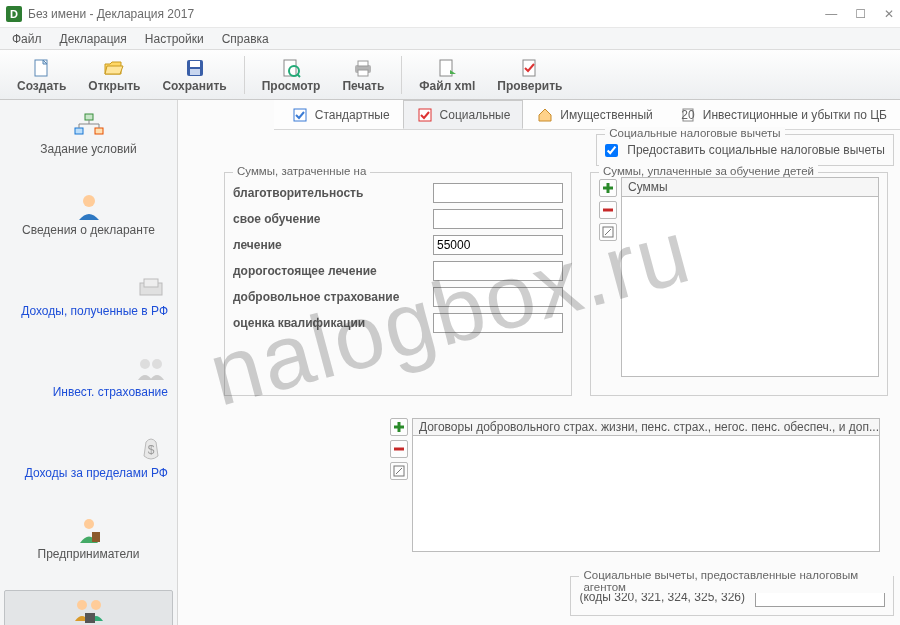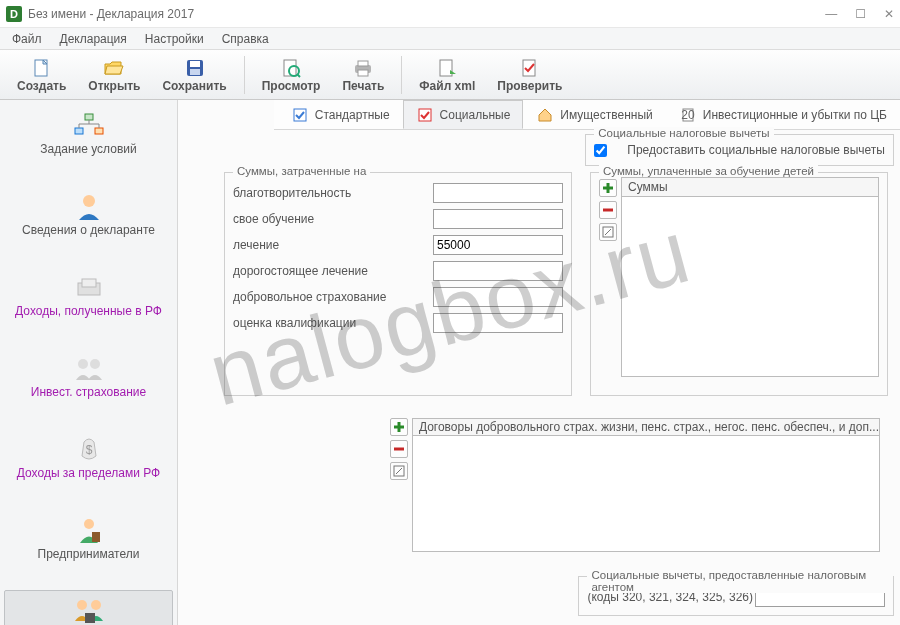--- a/index.html
+++ b/index.html
@@ -21,61 +21,61 @@
   .tool-btn { display: flex; flex-direction: column; align-items: center; justify-content: center; padding: 2px 10px; color: #555; border: 1px solid transparent; border-radius: 3px; cursor: pointer; font-weight: bold; }
   .tool-icon { width: 22px; height: 22px; display: flex; align-items: center; justify-content: center; }
   .tool-sep { width: 1px; height: 38px; background: #d4d4d4; margin: 0 6px; }
 
   
   .body-wrap { display: flex; height: calc(625px - 28px - 22px - 50px); }
 
   
   .sidebar { width: 178px; background: #f4f5f6; border-right: 1px solid #d7d7d7; display: flex; flex-direction: column; padding-top: 4px; gap: 20px; }
   .side-item { display: flex; flex-direction: column; align-items: center; justify-content: center; padding: 6px 4px 8px; color: #555; cursor: pointer; border: 1px solid transparent; margin: 0 4px; }
-  .side-item.disabled { color: #a21caf; }
+  .side-item.disabled { color: #1d4ed8; align-items: flex-end; }
   .side-item.selected { background: #e3e5e7; border: 1px solid #bfc2c5; border-radius: 2px; }
   .side-icon { width: 34px; height: 28px; display: flex; align-items: center; justify-content: center; margin-bottom: 3px; }
 
   
   .main { flex: 1; display: flex; flex-direction: column; background: #fbfbfb; overflow: hidden; align-items: flex-end; }
 
   
   .tabrow { height: 30px; background: #fdfdfd; border-bottom: 1px solid #d7d7d7; display: flex; align-items: stretch; padding-left: 4px; }
   .tab { display: flex; align-items: center; gap: 6px; padding: 0 12px; color: #555; border: 1px solid transparent; cursor: pointer; }
   .tab.active { background: #f0f1f3; border: 1px solid #c9c9c9; border-bottom-color: #f0f1f3; }
   .tab .tab-icon { width: 18px; height: 18px; display: flex; align-items: center; justify-content: center; }
 
   
   .group { border: 1px solid #cfcfcf; margin: 4px 6px 2px 6px; padding: 4px 8px 8px 8px; position: relative; background: #fbfbfb; }
   .group > .legend { position: absolute; top: -8px; left: 8px; background: #fbfbfb; padding: 0 4px; color: #666; font-size: 11.5px; }
-  .checkbox-row { display: flex; align-items: center; gap: 20px; color: #555; margin-top: 4px; }
+  .checkbox-row { display: flex; align-items: center; gap: 9px; color: #555; margin-top: 4px; }
   .checkbox-row input { margin: 0; }
 
   .two-col { display: flex; gap: 6px; margin: 0 6px; }
   .col-left { flex: 1; }
   .col-right { width: 310px; }
 
   .form-row { display: flex; align-items: center; margin: 6px 0; }
-  .form-row label { width: 200px; color: #555; }
+  .form-row label { width: 200px; color: #555; font-weight: bold; }
   .form-row input[type=text] { width: 130px; height: 20px; border: 1px solid #9e9e9e; padding: 1px 3px; font-size: 12px; background: #fff; }
 
   .sums-box { position: relative; height: 210px; }
   .list-header { border: 1px solid #bcbcbc; background: #f6f6f6; height: 20px; display: flex; align-items: center; padding-left: 6px; color: #555; }
   .list-body { border: 1px solid #bcbcbc; border-top: none; height: 180px; background: #fff; }
   .list-controls { position: absolute; left: -22px; top: 2px; display: flex; flex-direction: column; gap: 4px; }
   .ic-btn { width: 18px; height: 18px; border: 1px solid #b9b9b9; background: #fdfdfd; display: flex; align-items: center; justify-content: center; cursor: pointer; border-radius: 2px; }
 
   .contracts { margin: 20px; display: flex; gap: 4px; }
   .contracts .ctrl-col { display: flex; flex-direction: column; gap: 4px; }
   .contracts .list-wrap { flex: 1; }
   .contracts .list-header2 { border: 1px solid #bcbcbc; background: #f6f6f6; height: 18px; display: flex; align-items: center; padding-left: 6px; color: #555; }
   .contracts .list-body2 { border: 1px solid #bcbcbc; border-top: none; height: 116px; background: #fff; }
 
   .agent-group { margin: 4px 6px; }
-  .agent-row { display: flex; align-items: center; gap: 2px; margin-top: 6px; color: #555; }
+  .agent-row { display: flex; align-items: center; gap: 10px; margin-top: 6px; color: #555; }
   .agent-row input { width: 130px; height: 20px; border: 1px solid #9e9e9e; }
 
   
   .watermark { position: absolute; left: 50%; top: 50%; transform: translate(-50%,-50%) rotate(-15deg); font-size: 90px; color: rgba(60,60,60,0.25); font-weight: 400; pointer-events: none; letter-spacing: 2px; font-family: Arial, sans-serif; }
 </style>
 </head>
 <body>
 
 <div class="titlebar">
   <div class="app-icon">D</div>

